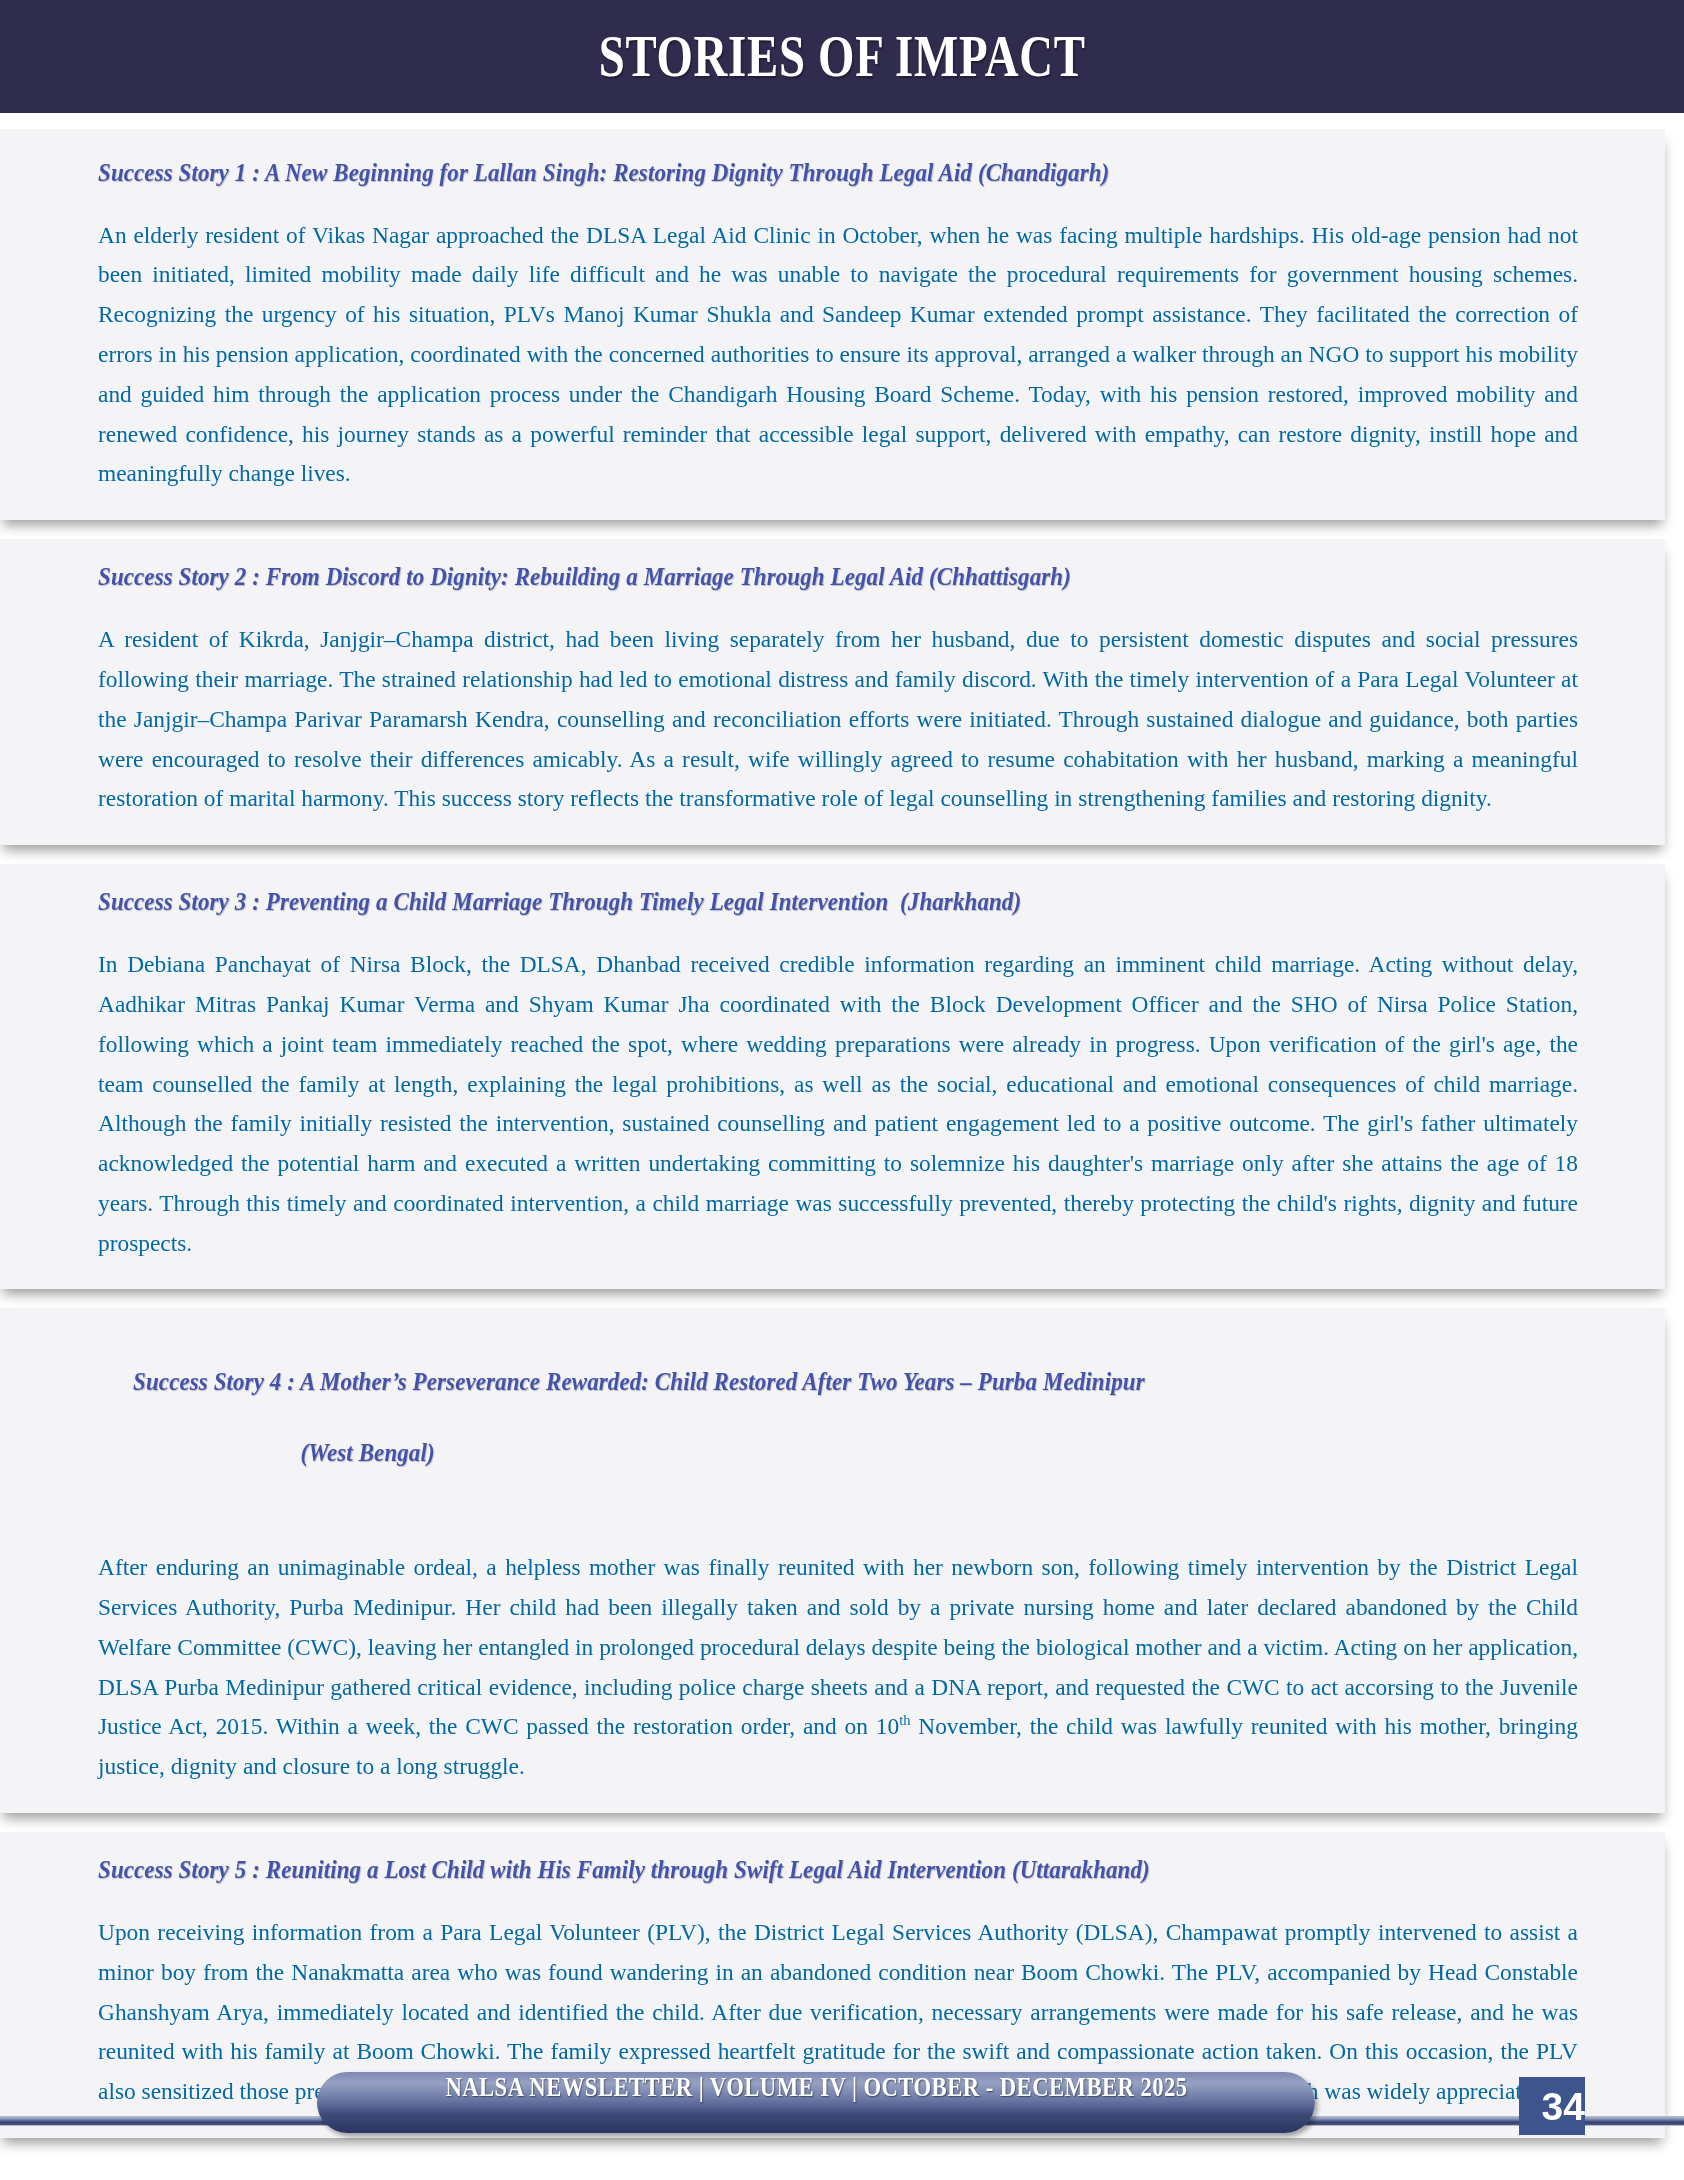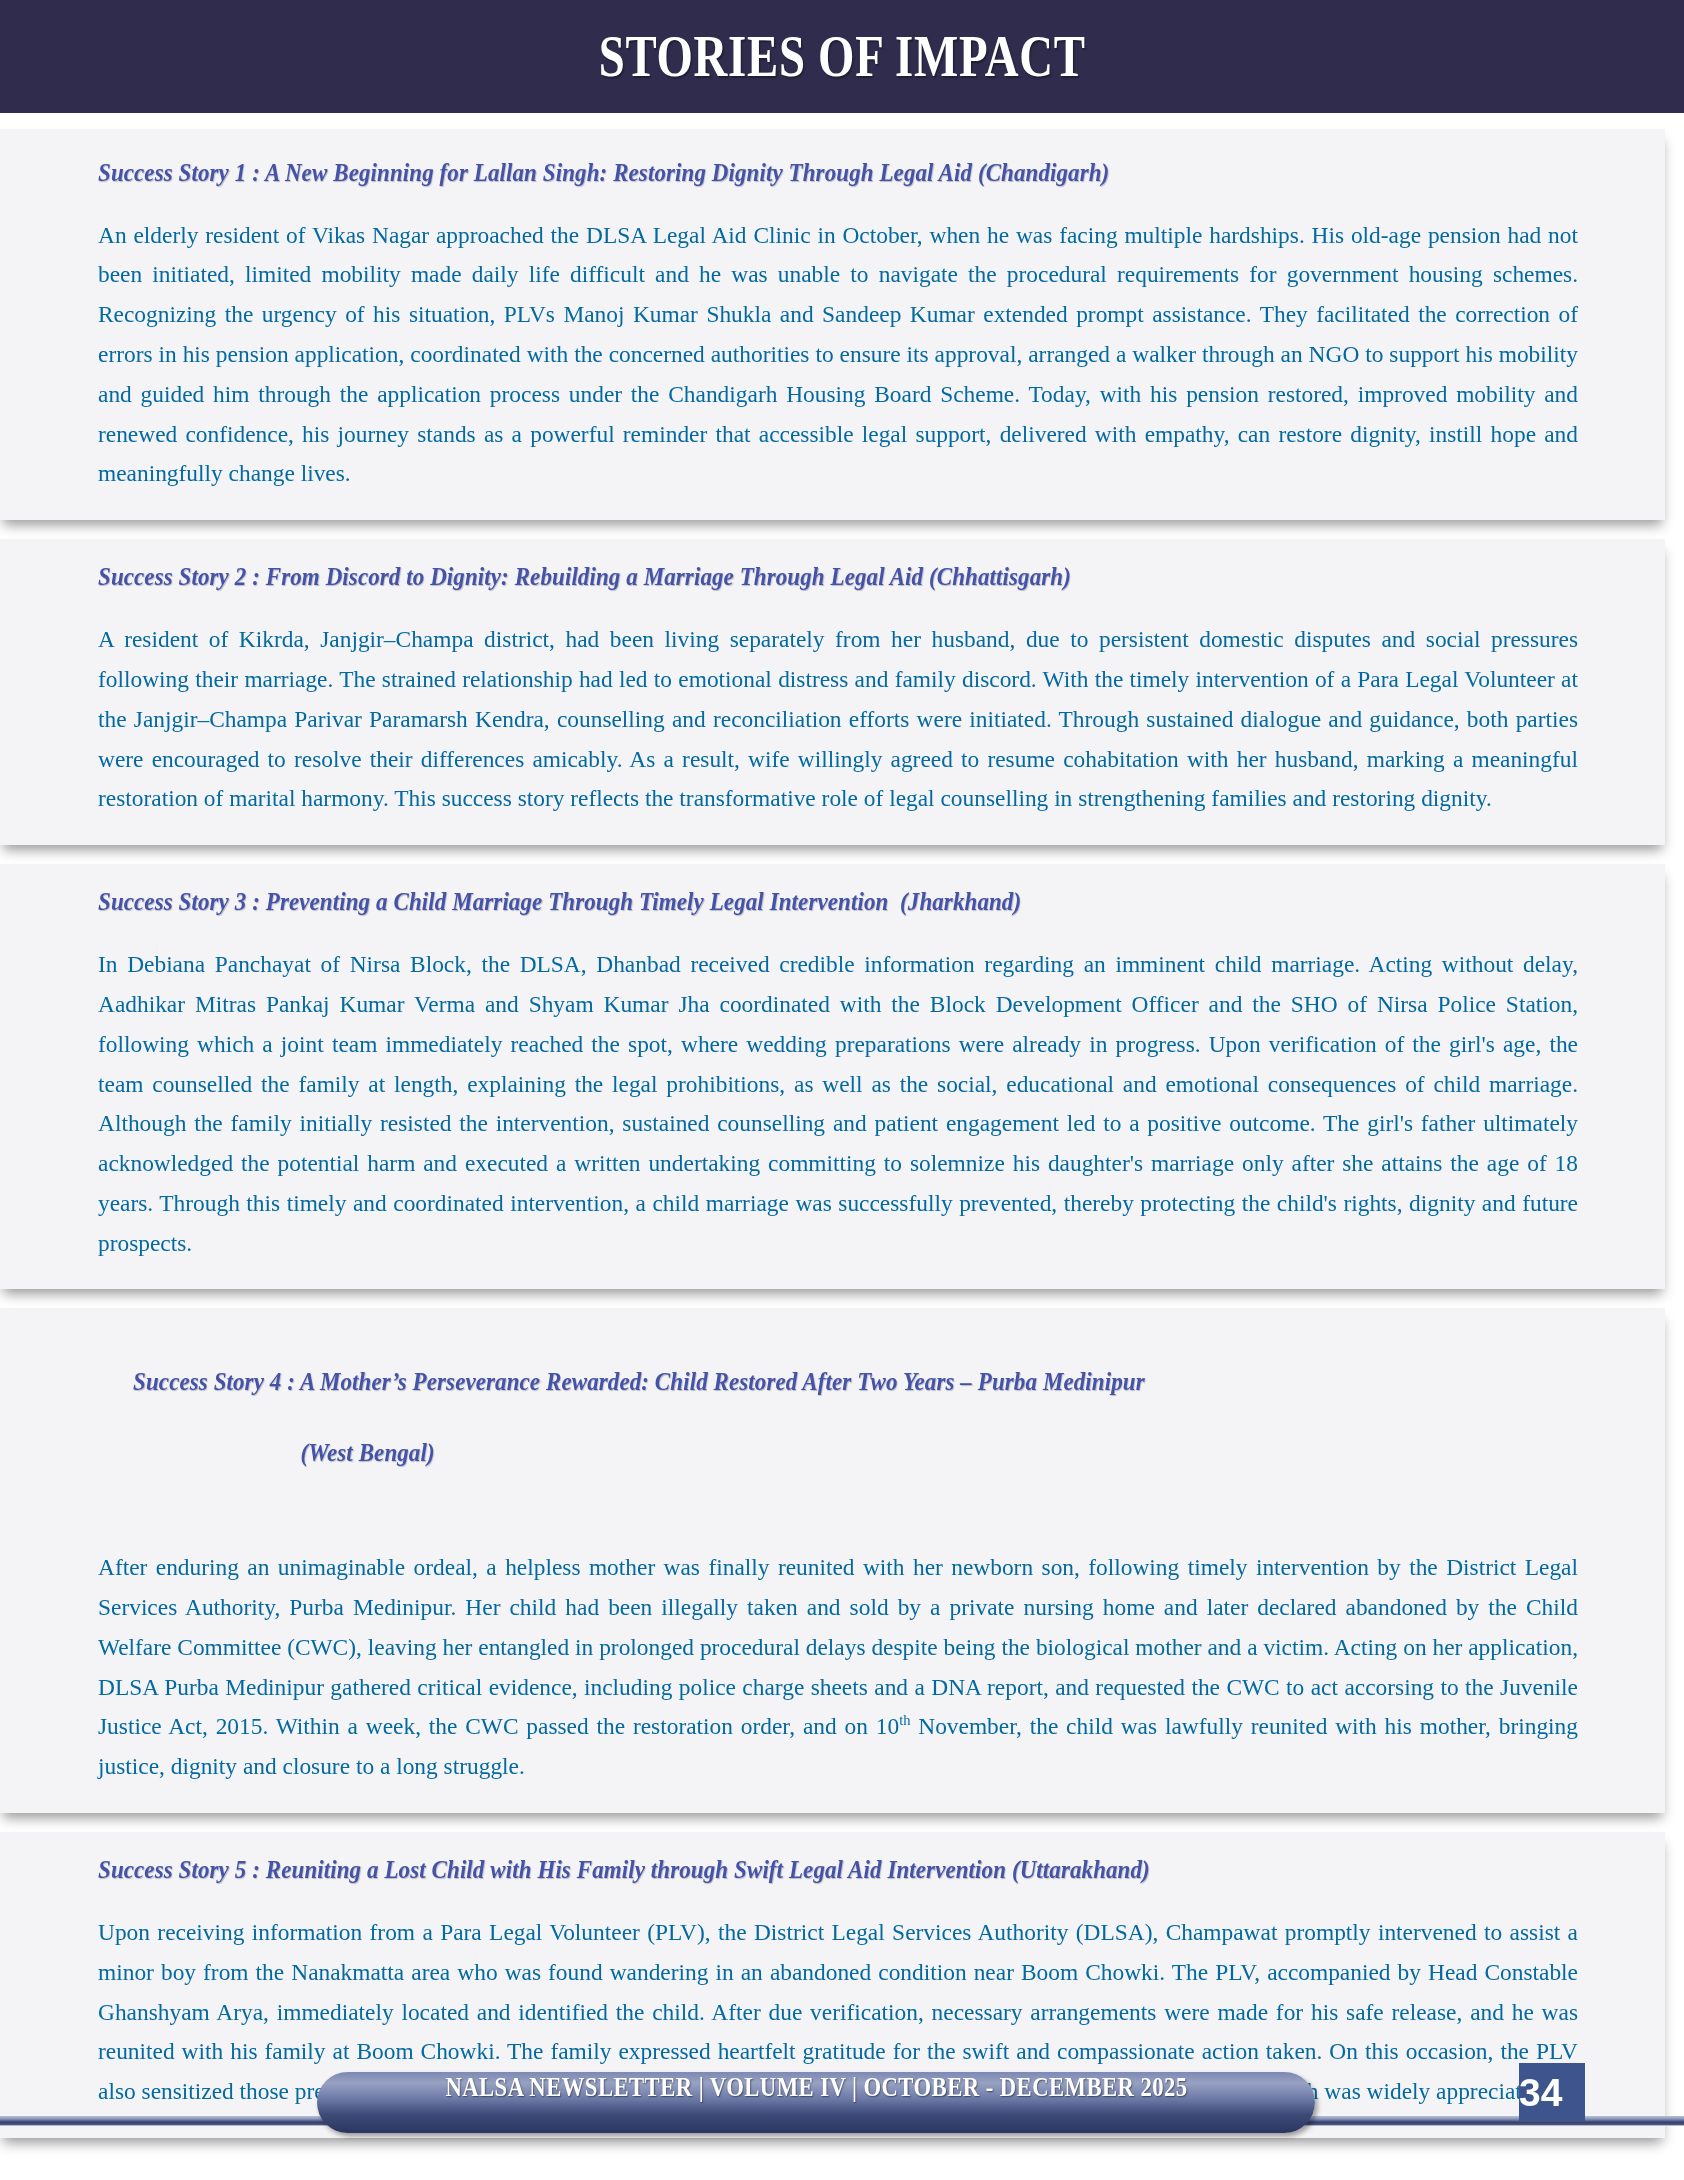--- a/index.html
+++ b/index.html
@@ -131,27 +131,27 @@
     font-weight: bold;
     font-size: 26.4px;
     letter-spacing: 0.5px;
     transform: scaleX(0.86);
     white-space: nowrap;
     text-shadow: 0.9px 0.9px 1.7px rgba(0,0,0,0.5);
   }
   .page-number-box {
     position: absolute;
     left: 1519px;
-    top: 10px;
+    top: 24px;
     width: 66px;
     height: 58px;
     background: #3d548c;
     display: flex;
     align-items: center;
-    justify-content: flex-start;
+    justify-content: flex-end;
   }
   .page-number-text {
     color: #ffffff;
     font-family: "Liberation Sans", "DejaVu Sans", sans-serif;
     font-weight: bold;
     font-size: 39px;
     line-height: 1;
   }
 </style>
 </head>

